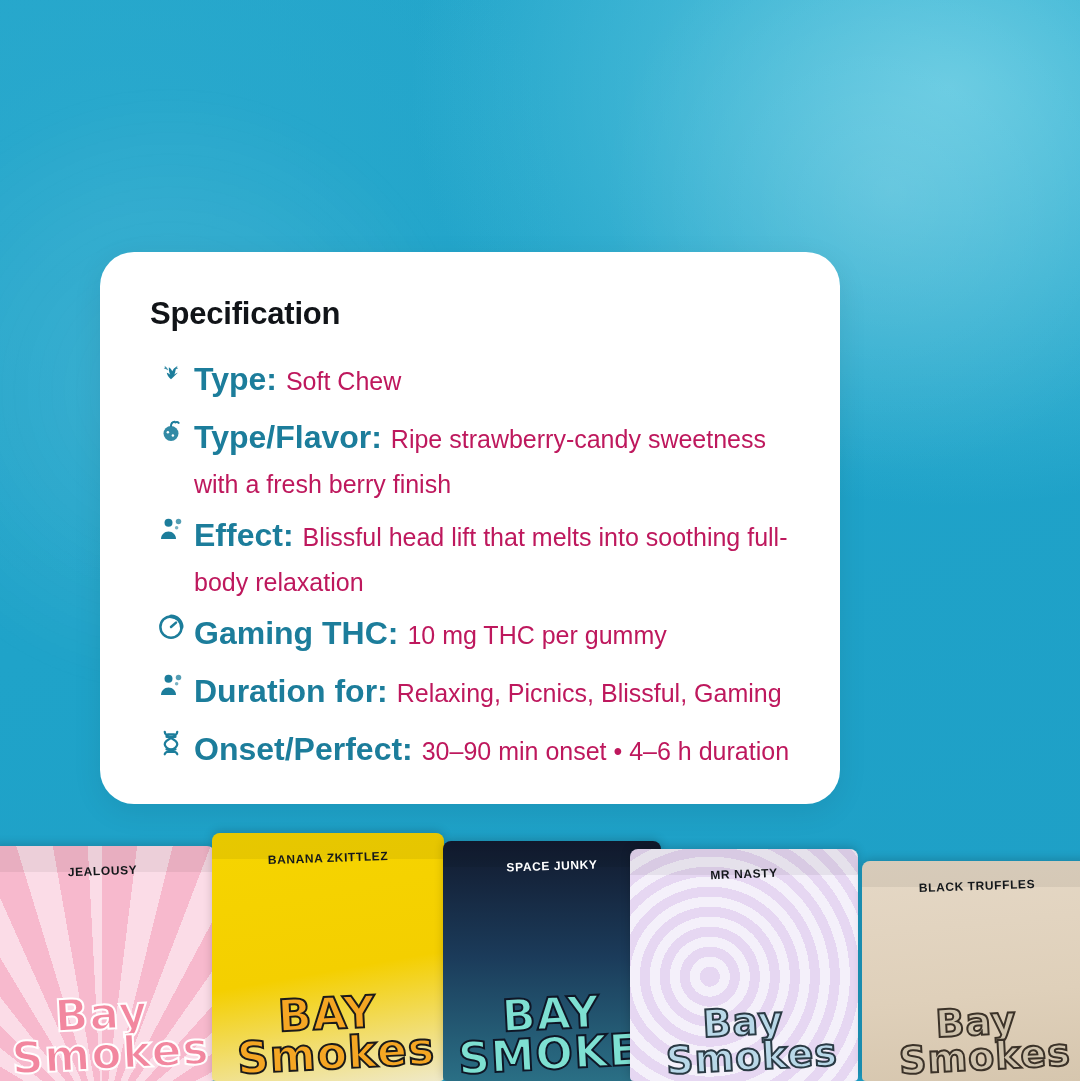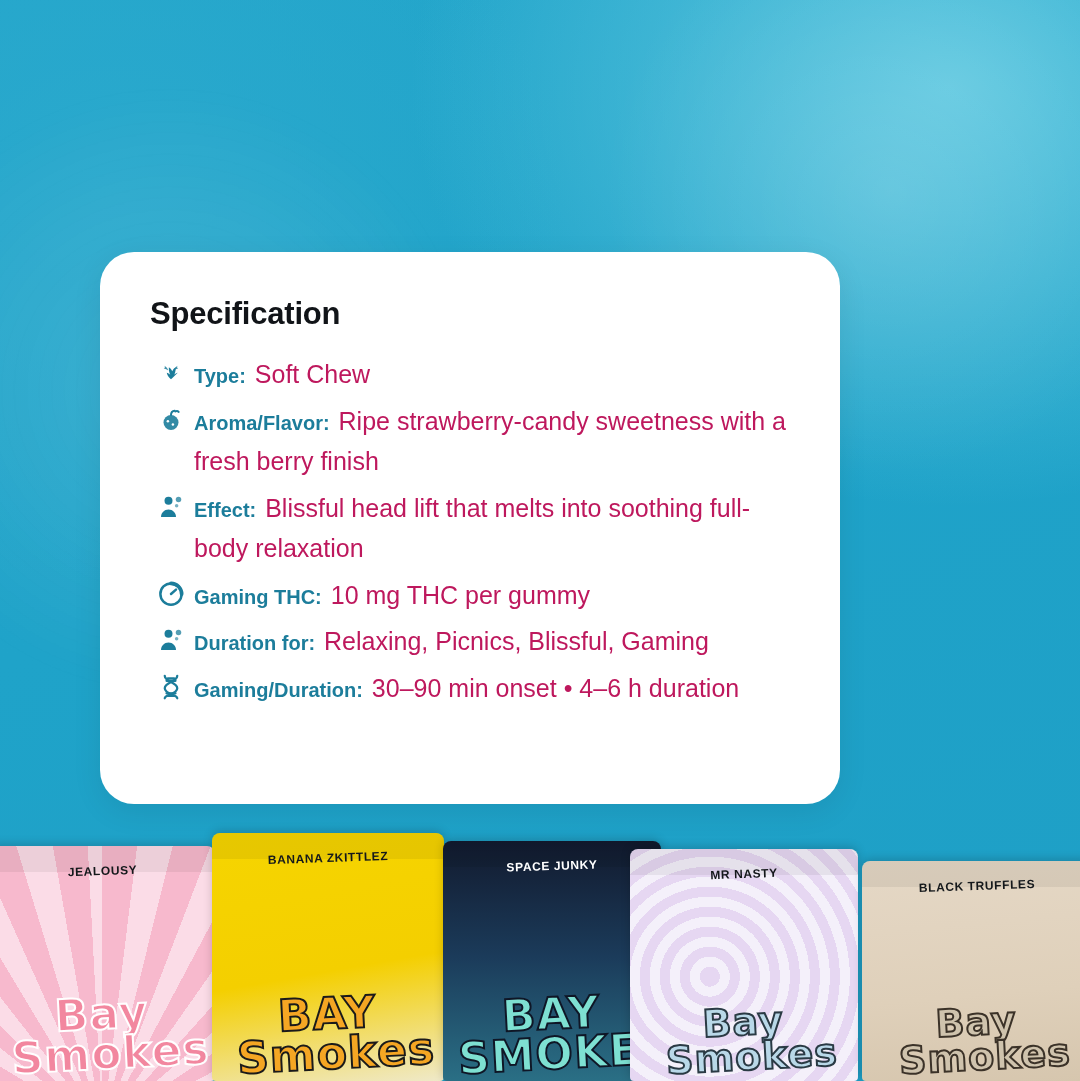--- a/index.html
+++ b/index.html
@@ -80,21 +80,21 @@
   .spec-text {
     flex: 1 1 auto;
     font-size: 25px;
     line-height: 1.62;
     color: #1c2226;
     padding-top: 0px;
   }
   .spec-label {
     color: #1c7d9b;
     font-weight: bold;
-    font-size: 20px;
+    font-size: 32px;
     margin-right: 2px;
   }
   .spec-value { color: #be185d; }
 
   
   .bags {
     position: absolute;
     left: 0;
     right: 0;
     bottom: 0;
@@ -205,21 +205,21 @@
       <span class="spec-icon">
         <svg width="30" height="30" viewBox="0 0 24 24" fill="none" stroke="#1c7d9b" stroke-width="1.6">
           <circle cx="12" cy="14" r="6" fill="#1c7d9b" opacity="0.9" stroke="none"></circle>
           <path d="M12 8c0-2 1.5-3.2 3-3.4" stroke-linecap="round"></path>
           <path d="M15.5 5.2c1-.6 2-.4 2.6.3" stroke-linecap="round"></path>
           <circle cx="9.5" cy="13" r="1" fill="#ffffff" stroke="none"></circle>
           <circle cx="13.5" cy="15.5" r="1" fill="#ffffff" stroke="none"></circle>
         </svg>
       </span>
       <span class="spec-text">
-        <span class="spec-label">Aroma/Flavor:</span>
+        <span class="spec-label">Type/Flavor:</span>
         <span class="spec-value">Ripe strawberry-candy sweetness with a fresh berry finish</span>
       </span>
     </li>
 
     <li class="spec-row">
       <span class="spec-icon">
         <svg width="30" height="30" viewBox="0 0 24 24" fill="#1c7d9b">
           <circle cx="10" cy="7" r="3.2"></circle>
           <path d="M4 20c0-3.3 2.7-6 6-6s6 2.7 6 6z"></path>
           <circle cx="18" cy="6" r="2.2" opacity="0.75"></circle>
@@ -263,21 +263,21 @@
 
     <li class="spec-row">
       <span class="spec-icon">
         <svg width="30" height="30" viewBox="0 0 24 24" fill="none" stroke="#1c7d9b" stroke-width="1.8" stroke-linecap="round">
           <path d="M7 3c0 5 10 5 10 10S7 18 7 21"></path>
           <path d="M17 3c0 5-10 5-10 10s10 5 10 8"></path>
           <path d="M8.4 7h7.2M8.4 17h7.2M9.5 5h5M9.5 19h5"></path>
         </svg>
       </span>
       <span class="spec-text">
-        <span class="spec-label">Gaming/Duration:</span>
+        <span class="spec-label">Onset/Perfect:</span>
         <span class="spec-value">30–90 min onset • 4–6 h duration</span>
       </span>
     </li>
 
   </ul>
 </div>
 
 <div class="bags">
 
   <div class="bag" id="bag-jealousy">

